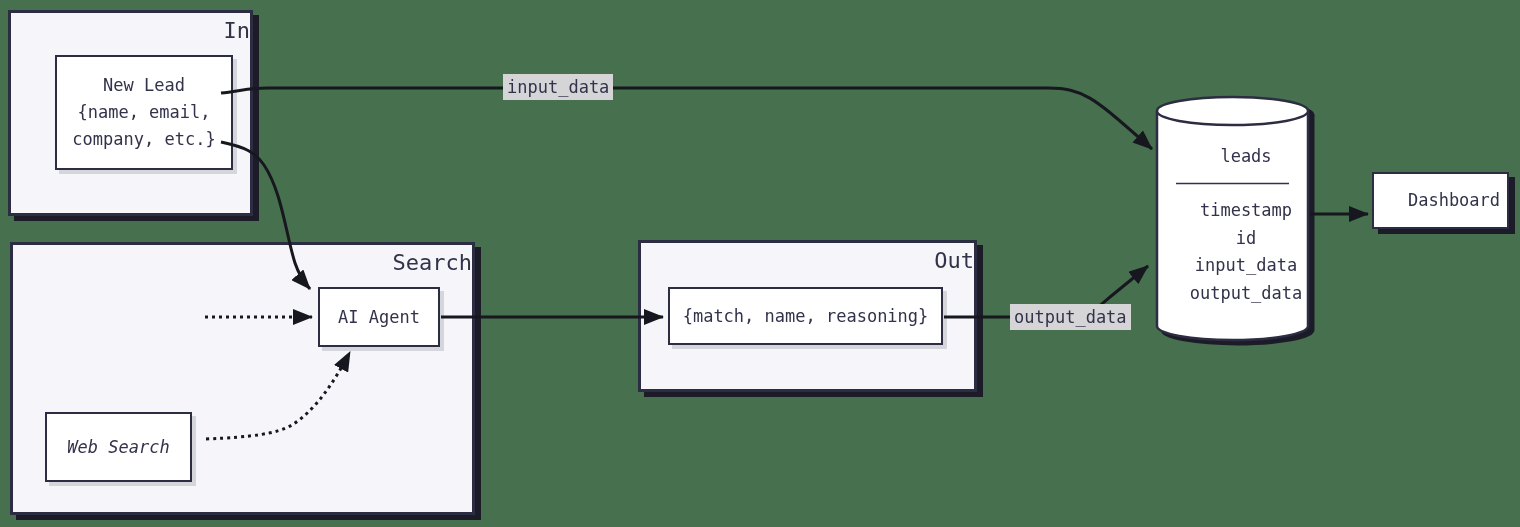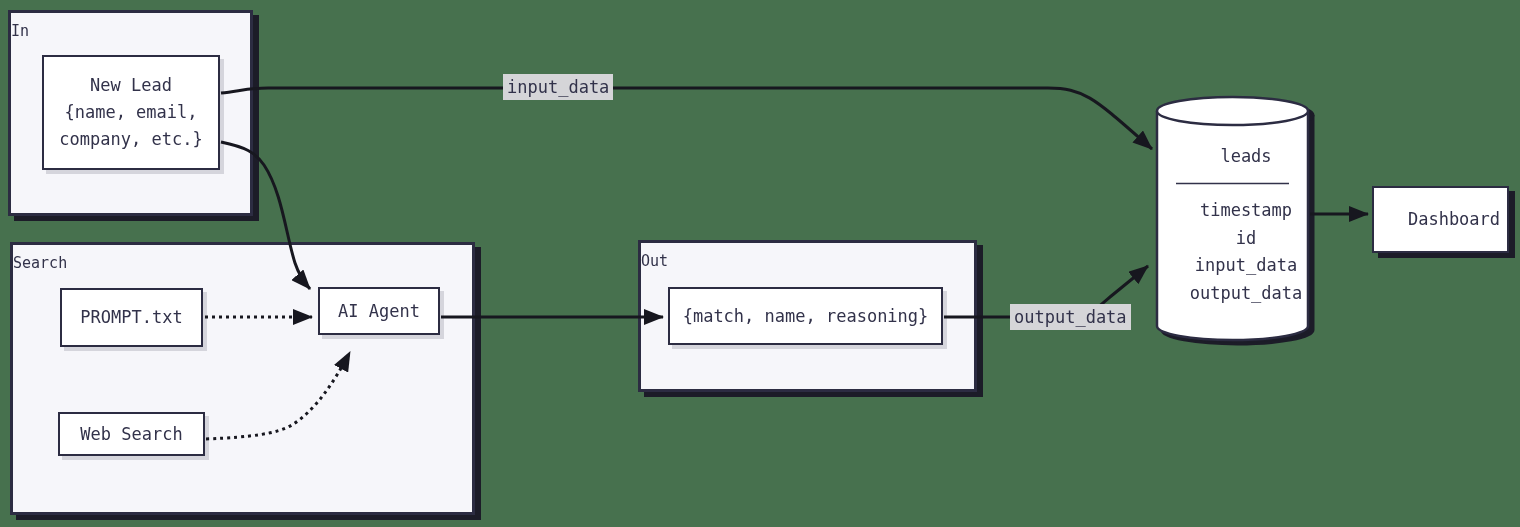--- a/index.html
+++ b/index.html
@@ -10,21 +10,21 @@
     color:#32324a;
   }
   .container{
     position:absolute;box-sizing:border-box;
     background:#f6f6fa;border:3px solid #2c2c42;
     box-shadow:6px 5px 0 #1c1c28;
     z-index:1;
   }
   .container-title{
     position:absolute;top:6px;left:0;width:100%;
-    text-align:left;font-size:15px;line-height:24px;
+    text-align:right;font-size:22px;line-height:24px;
   }
   .node{
     position:absolute;box-sizing:border-box;
     background:#ffffff;border:2px solid #2c2c42;
     box-shadow:4px 4px 0 rgba(44,44,66,0.16);
     display:flex;flex-direction:column;align-items:center;justify-content:center;
     font-size:17px;line-height:27px;text-align:center;
     z-index:2;
   }
   .node.dark-shadow{box-shadow:6px 5px 0 #1c1c28;}
@@ -46,47 +46,44 @@
   .db-fields{top:197px;line-height:27.5px;}
 </style>
 </head>
 <body>
 
 <div class="stage">
 
   <div class="container" style="left:8px;top:10px;width:245px;height:206px;">
     <div class="container-title">In</div>
   </div>
-  <div class="node" style="left:42px;top:55px;width:178px;height:115px;">
+  <div class="node" style="left:55px;top:55px;width:178px;height:115px;">
     <span>New Lead</span>
     <span>{name, email,</span>
     <span>company, etc.}</span>
   </div>
 
   <div class="container" style="left:10px;top:242px;width:465px;height:273px;">
     <div class="container-title">Search</div>
   </div>
-  <div class="node" style="left:60px;top:288px;width:143px;height:59px;">
-    <span>PROMPT.txt</span>
-  </div>
-  <div class="node" style="left:318px;top:287px;width:122px;height:48px;">
+  <div class="node" style="left:318px;top:287px;width:122px;height:60px;">
     <span>AI Agent</span>
   </div>
-  <div class="node" style="left:58px;top:412px;width:147px;height:44px;">
+  <div class="node" style="left:45px;top:412px;width:147px;height:70px;font-style:italic;">
     <span>Web Search</span>
   </div>
 
   <div class="container" style="left:638px;top:240px;width:339px;height:152px;">
     <div class="container-title">Out</div>
   </div>
   <div class="node" style="left:668px;top:287px;width:275px;height:58px;">
     <span>{match, name, reasoning}</span>
   </div>
 
-  <div class="node dark-shadow" style="left:1372px;top:186px;width:137px;height:67px;padding-left:27px;">
+  <div class="node dark-shadow" style="left:1372px;top:172px;width:137px;height:57px;padding-left:27px;">
     <span>Dashboard</span>
   </div>
 
   <svg class="edges" viewBox="0 0 1520 527">
     <defs>
       <marker id="arrow" viewBox="0 0 20 16" refX="19" refY="8" markerWidth="20" markerHeight="16" markerUnits="userSpaceOnUse" orient="auto">
         <path d="M0,0 L20,8 L0,16 Z" fill="#17171f"></path>
       </marker>
     </defs>
 

